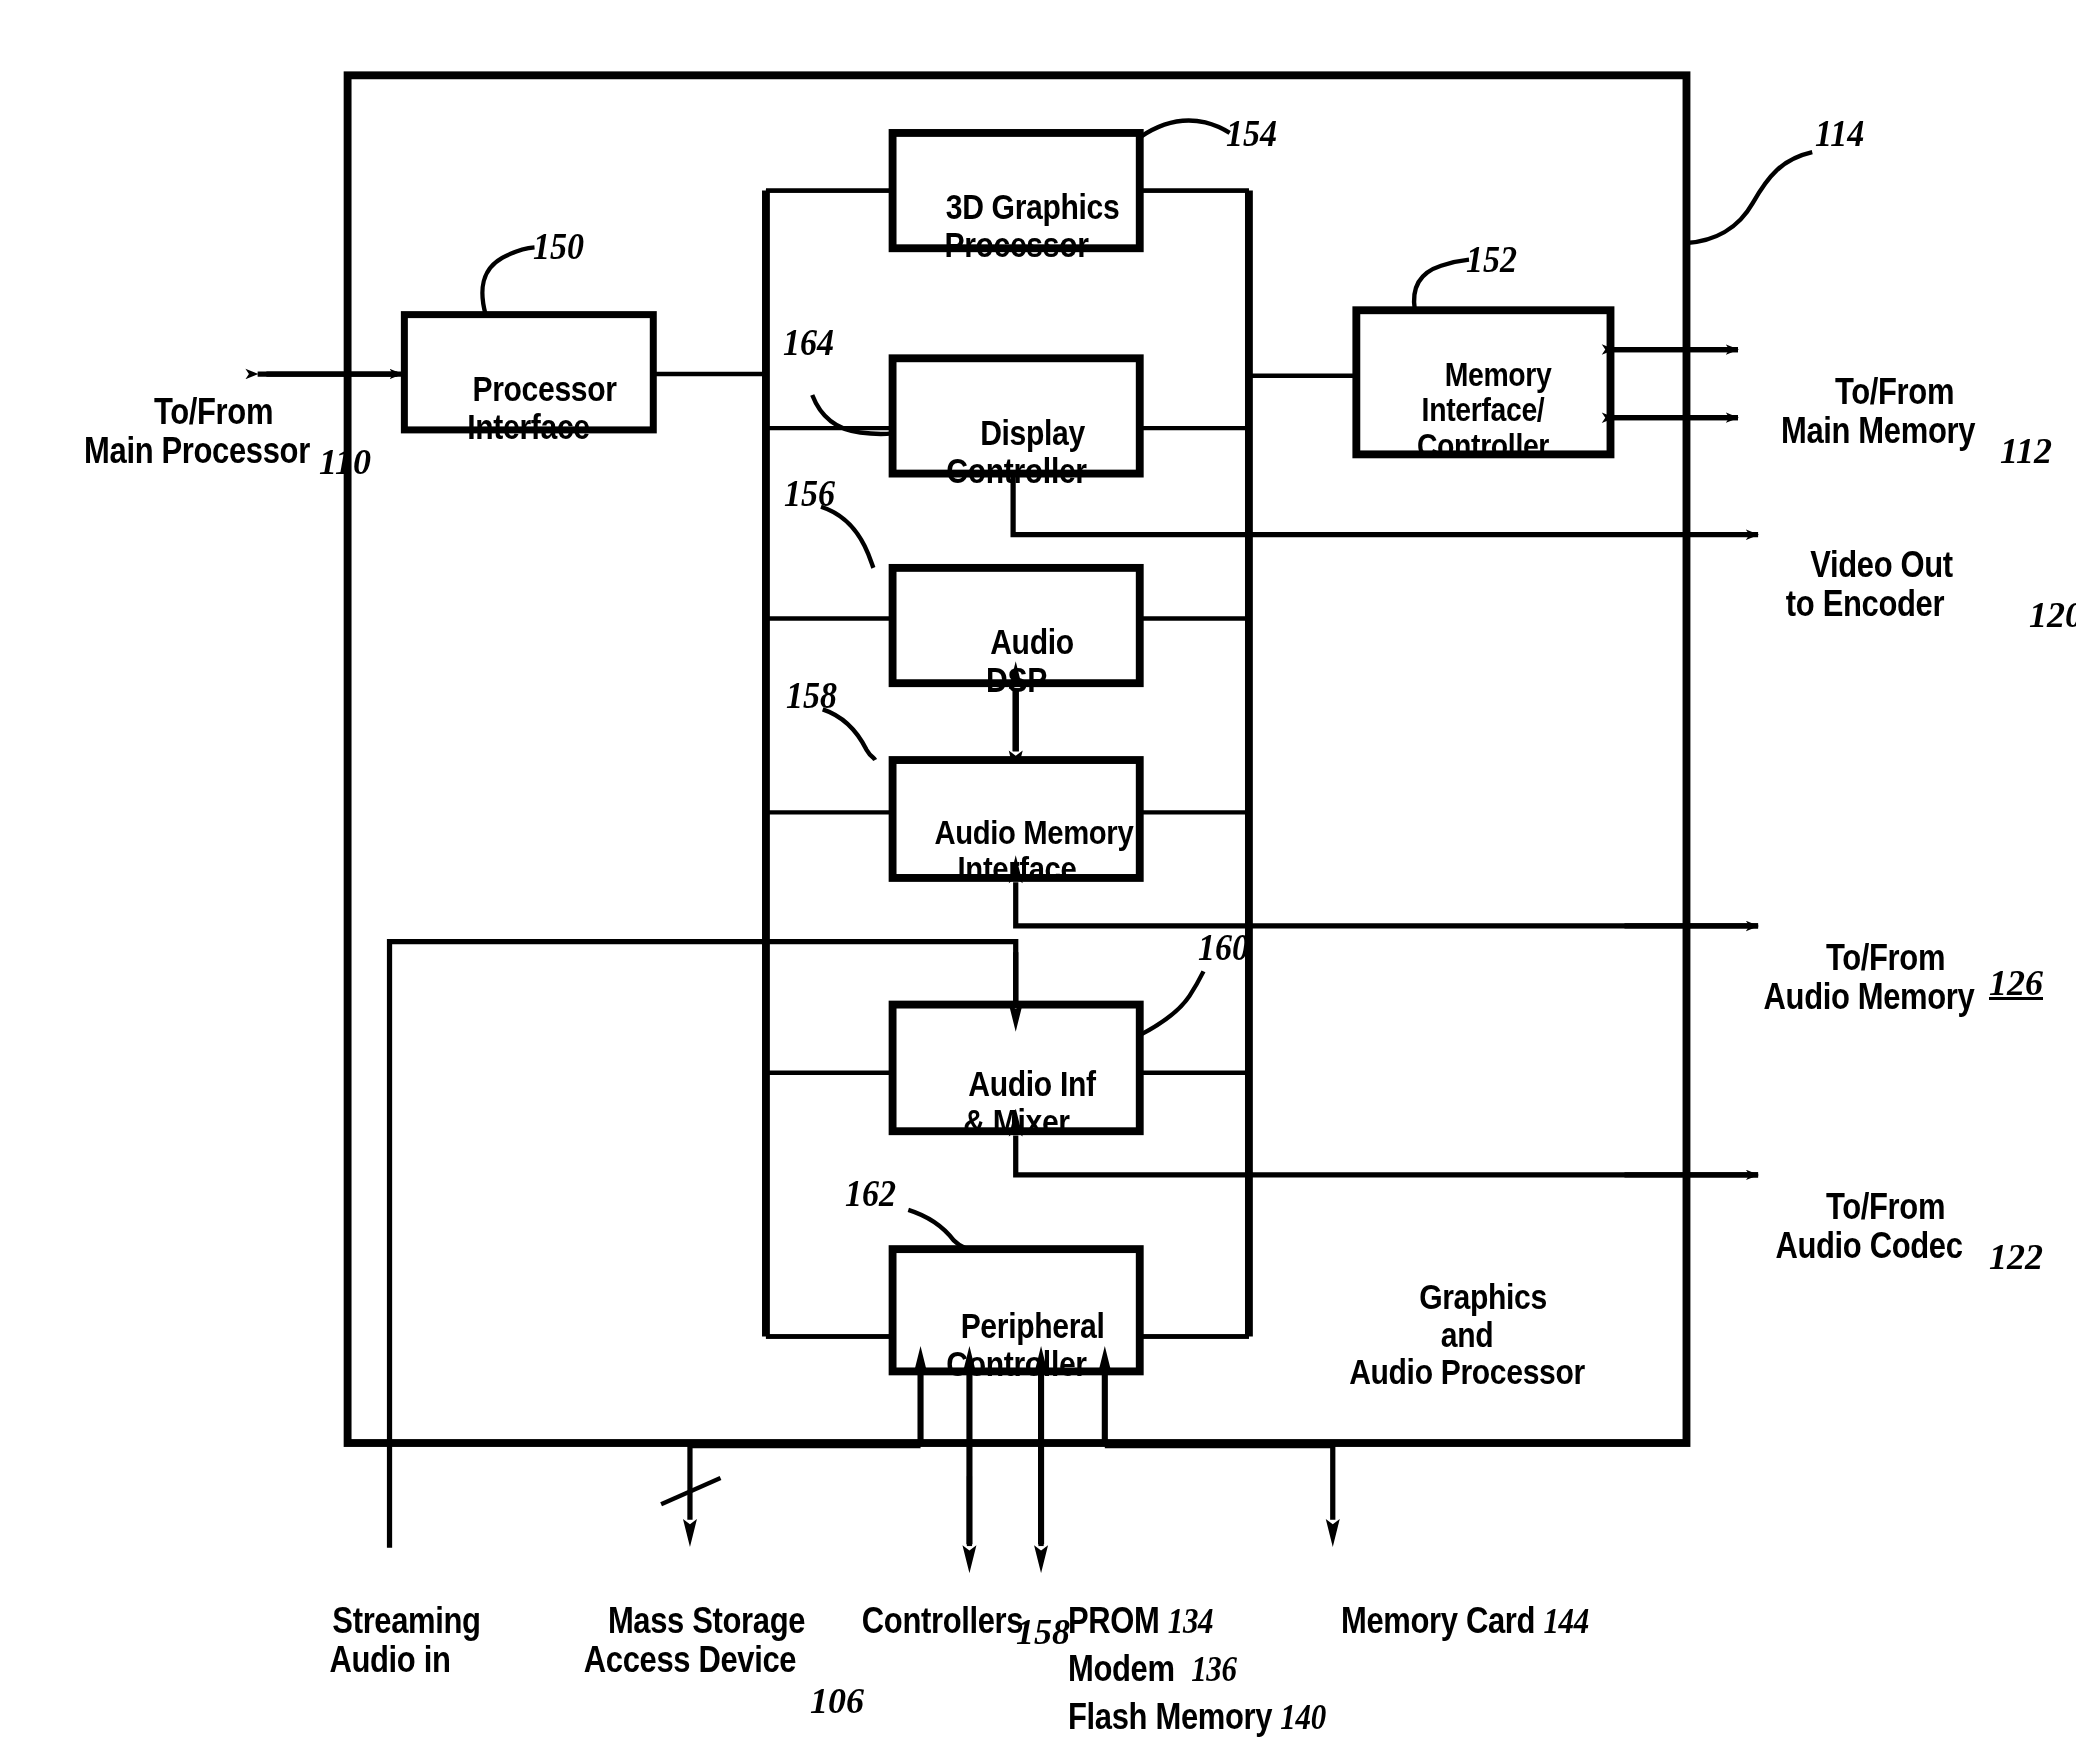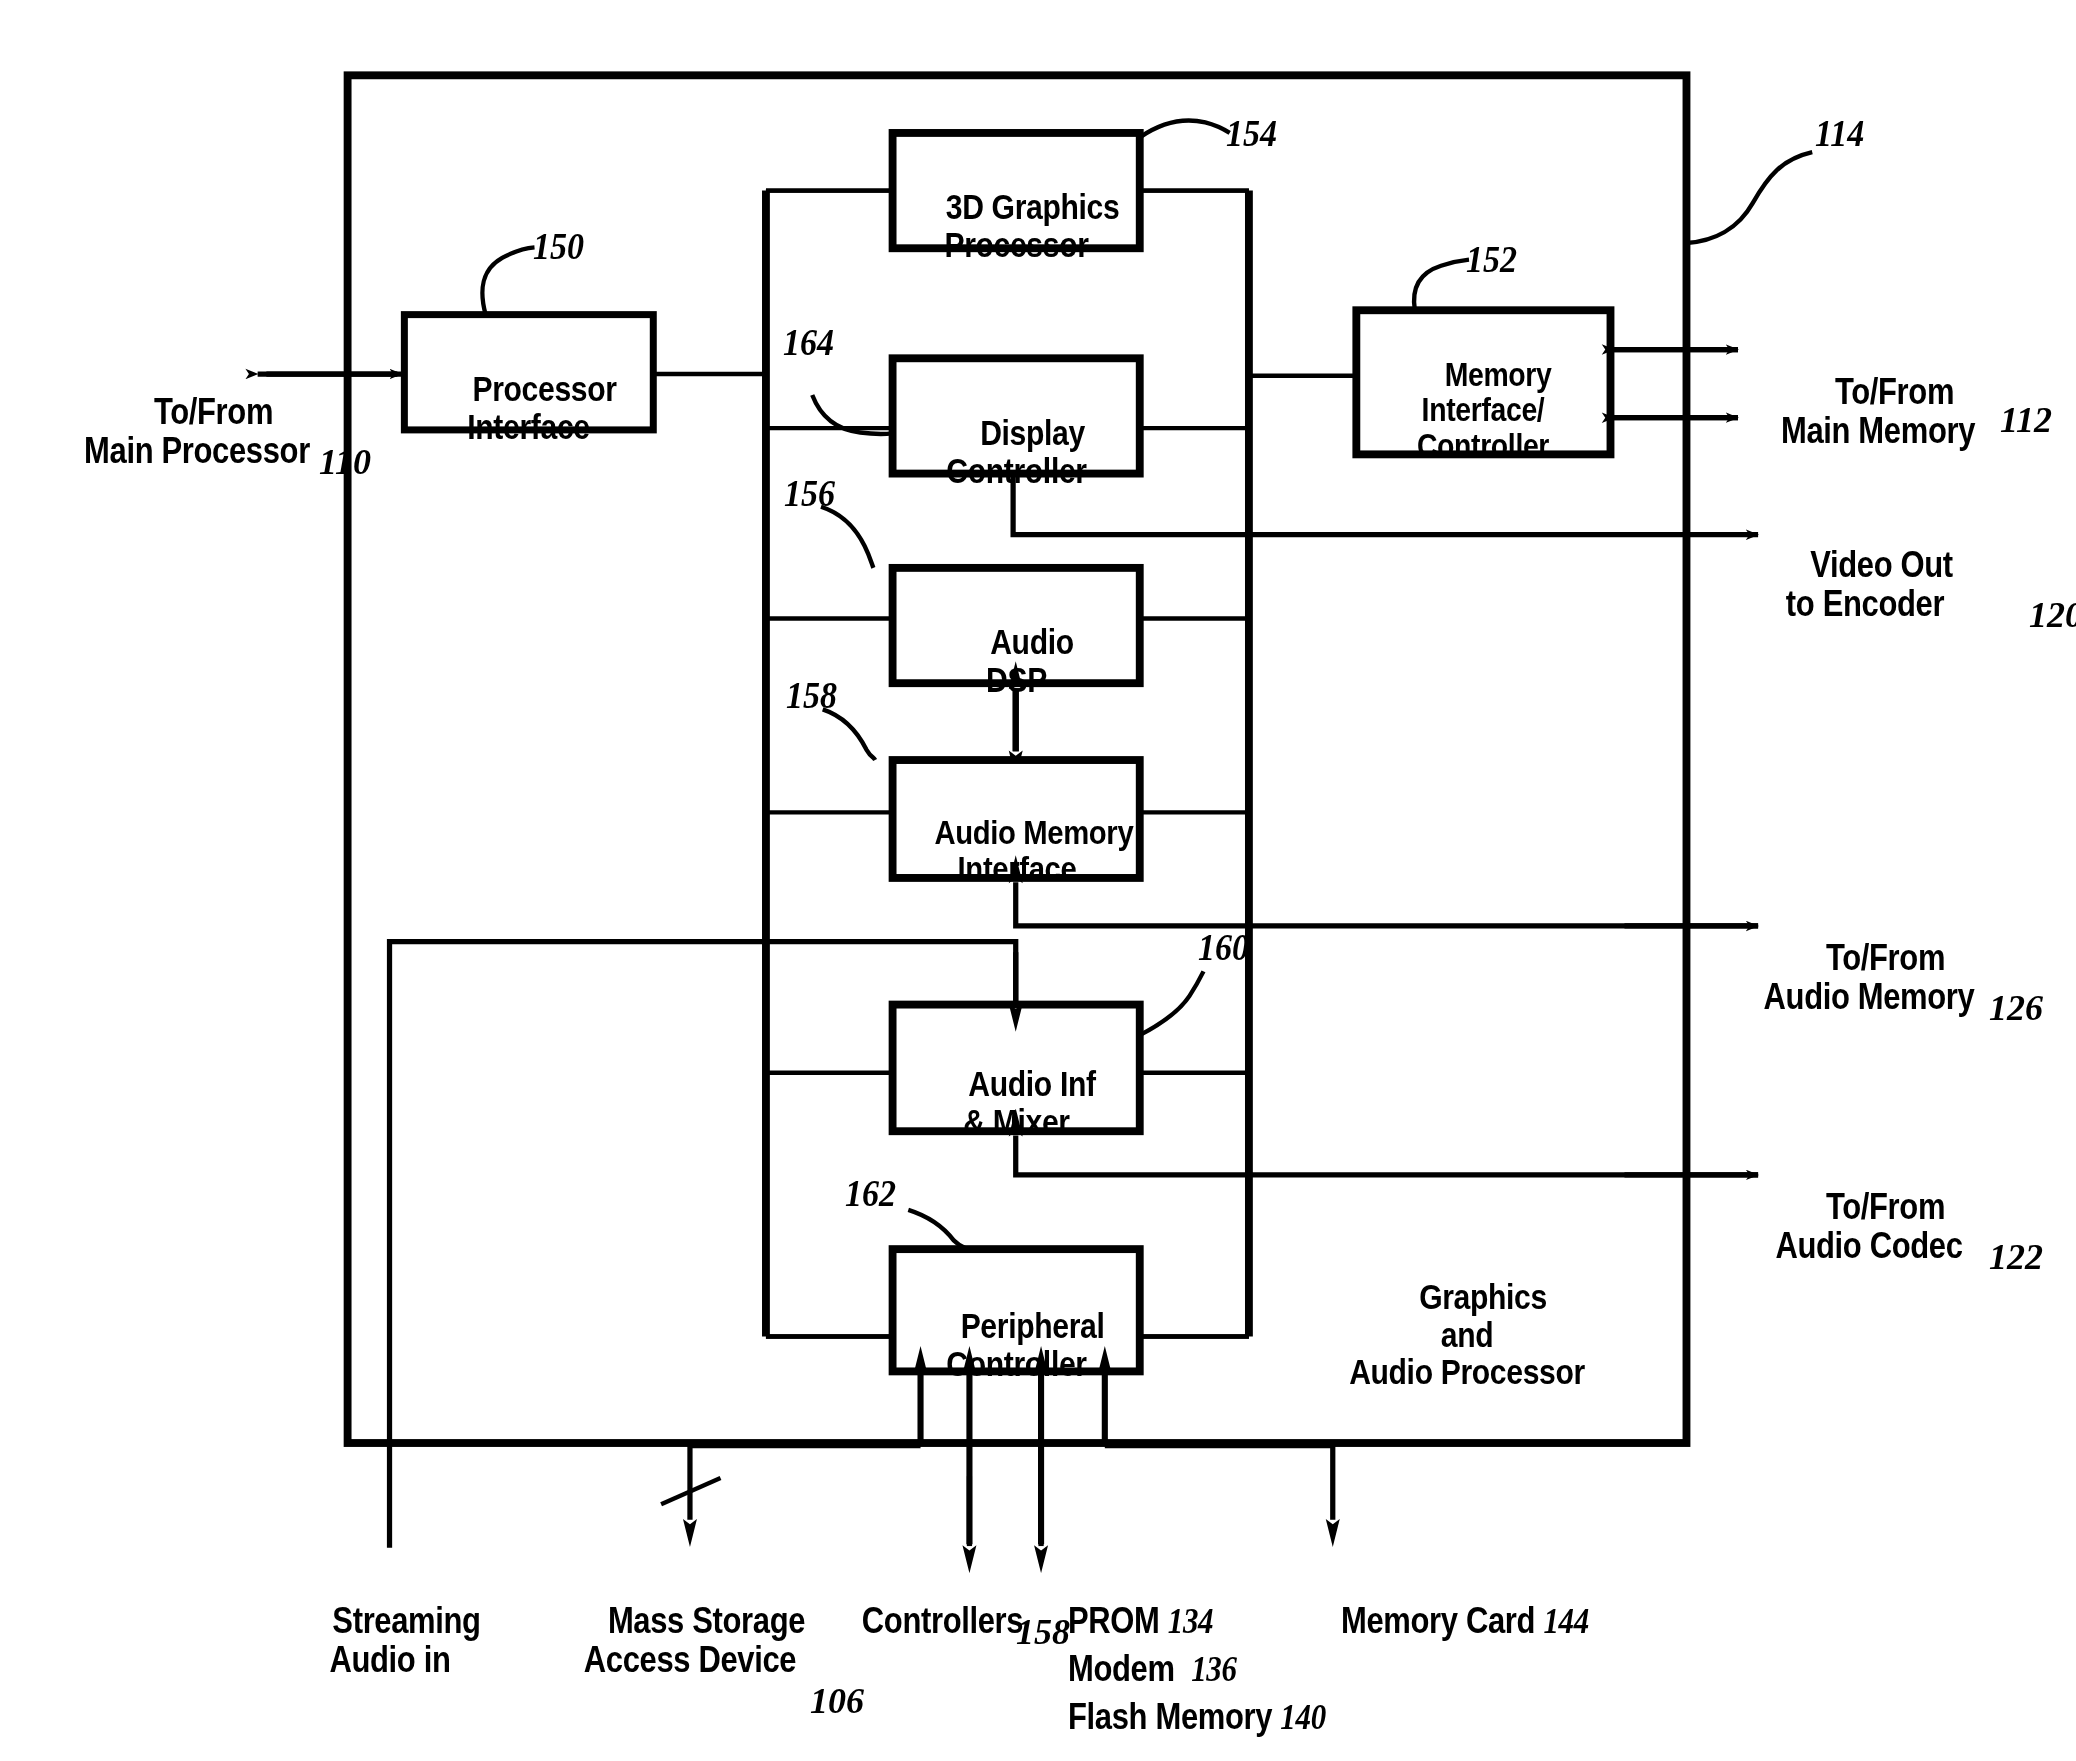--- a/index.html
+++ b/index.html
@@ -207,31 +207,31 @@
   </div>
 
   <div class="lbl ext center" style="left:197px;top:354px;width:367px;">
     <span>To/From</span><br><span>Main Processor</span>
   </div>
   <div class="numc" style="left:22px;top:441px;width:349px;">110</div>
 
   <div class="lbl ext center" style="left:1878px;top:334px;width:367px;">
     <span>To/From</span><br><span>Main Memory</span>
   </div>
-  <div class="numc" style="left:1703px;top:399px;width:349px;">112</div>
+  <div class="numc" style="left:1703px;top:430px;width:349px;">112</div>
 
   <div class="lbl ext center" style="left:1865px;top:507px;width:367px;">
     <span>Video Out</span><br><span>to Encoder</span>
   </div>
   <div class="numc" style="left:1690px;top:594px;width:349px;padding-left:44px;">120</div>
 
   <div class="lbl ext center" style="left:1869px;top:900px;width:376px;">
     <span>To/From</span><br><span>Audio Memory</span>
   </div>
-  <div class="numc" style="left:1694px;top:987px;width:349px;">126</div>
+  <div class="numc" style="left:1694px;top:962px;width:349px;text-decoration:underline;">126</div>
 
   <div class="lbl ext center" style="left:1869px;top:1149px;width:376px;">
     <span>To/From</span><br><span>Audio Codec</span>
   </div>
   <div class="numc" style="left:1694px;top:1236px;width:349px;">122</div>
 
   <div class="lbl ext center" style="left:390px;top:1563px;width:349px;">
     <span>Streaming</span><br><span>Audio in</span>
   </div>
 

